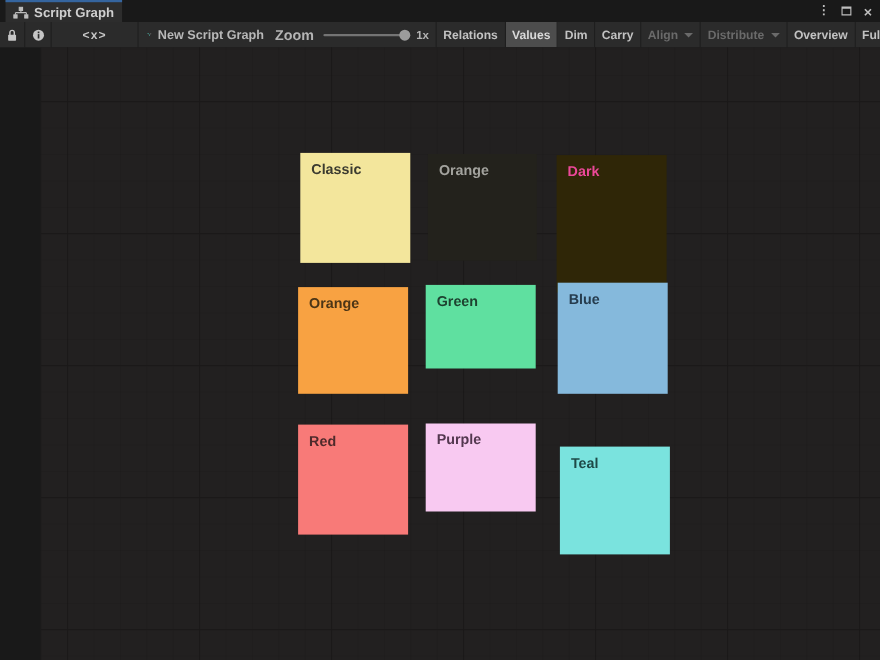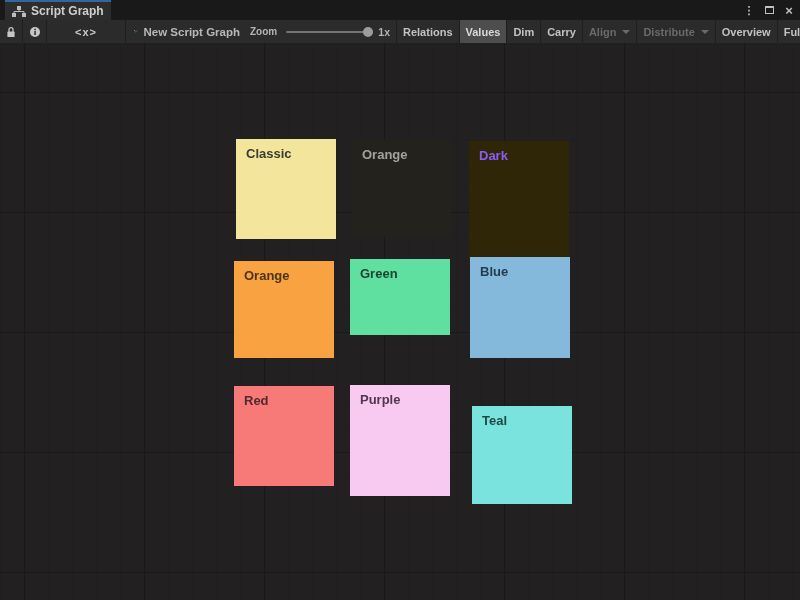--- a/index.html
+++ b/index.html
@@ -19,21 +19,21 @@
   .maxbox { width:9px; height:8px; border:1px solid #C0C0C0; border-top:2px solid #C0C0C0; }
 
   
   .toolbar { height:23px; background:#2B2B2B; display:flex; align-items:stretch;
              flex:none; white-space:nowrap; overflow:hidden; font-size:11px; color:#C2C2C2; }
   .tb-sep { width:1px; background:#1E1E1E; flex:none; }
   .tb-icon-btn { display:flex; align-items:center; justify-content:center; flex:none; }
   .tb-code { font-size:11px; color:#C8C8C8; letter-spacing:1px; }
   .tb-name { display:flex; align-items:center; gap:6px; padding:0 10px 0 8px; flex:none; width:124px; color:#B8B8B8; font-size:11.5px; }
   .tb-zoom { display:flex; align-items:center; flex:none; width:146px; padding-right:6px; color:#B4B4B4; }
-  .zoom-label { margin-right:9px; font-size:10px; }
+  .zoom-label { margin-right:9px; font-size:13px; }
   .zoom-track { position:relative; flex:1; height:2px; background:#747474; border-radius:1px; }
   .zoom-handle { position:absolute; right:-2px; top:-4px; width:10px; height:10px; border-radius:50%; background:#9C9C9C; }
   .zoom-value { margin-left:7px; font-size:10.5px; }
   .tb-buttons { display:flex; align-items:stretch; flex:1; overflow:hidden; border-left:1px solid #1E1E1E; }
   .tb-text-btn { display:flex; align-items:center; padding:0 6px; border-right:1px solid #1E1E1E;
                  color:#C2C2C2; flex:none; cursor:default; }
   .tb-text-btn.active { background:#4D4D4D; color:#DADADA; }
   .tb-text-btn.disabled { color:#6A6A6A; }
   .tb-text-btn.dropdown::after { content:""; display:inline-block; margin-left:6px;
       border-left:4px solid transparent; border-right:4px solid transparent; border-top:4px solid #6A6A6A; }
@@ -41,20 +41,21 @@
   
   .canvas { position:relative; flex:1; overflow:hidden;
     background-color:#222020;
     background-image:
       linear-gradient(to right, #1A1818 1px, transparent 1px),
       linear-gradient(to bottom, #1A1818 1px, transparent 1px),
       linear-gradient(to right, rgba(0,0,0,0.07) 1px, transparent 1px),
       linear-gradient(to bottom, rgba(0,0,0,0.07) 1px, transparent 1px);
     background-size:120px 120px, 120px 120px, 24px 24px, 24px 24px;
     background-position:24px 0, 0 49px, 0 0, 0 1px;
+    margin-left:37px;
   }
   .note { position:absolute; }
   .note span { display:block; padding:7px 0 0 10px; font-size:13px; }
 </style>
 </head>
 <body>
 
 <div class="window">
 
   <div class="tabbar">
@@ -140,36 +141,36 @@
     </div>
   </div>
 
   <div class="canvas">
       <div class="note" style="left: 236px; top: 96px; width: 100px; height: 100px; background: rgb(243, 230, 156); color: rgb(59, 59, 48);">
         <span>Classic</span>
       </div>
       <div class="note" style="left: 352px; top: 97px; width: 99px; height: 97px; background: rgb(35, 34, 28); color: rgb(163, 163, 158);">
         <span>Orange</span>
       </div>
-      <div class="note" style="left: 469px; top: 98px; width: 100px; height: 125px; background: rgb(47, 38, 7); color: #8b5cf6;">
+      <div class="note" style="left: 469px; top: 98px; width: 100px; height: 125px; background: rgb(47, 38, 7); color: #ec4899;">
         <span>Dark</span>
       </div>
       <div class="note" style="left: 234px; top: 218px; width: 100px; height: 97px; background: rgb(248, 162, 66); color: rgb(76, 53, 22);">
         <span>Orange</span>
       </div>
       <div class="note" style="left: 350px; top: 216px; width: 100px; height: 76px; background: rgb(95, 224, 160); color: rgb(30, 66, 48);">
         <span>Green</span>
       </div>
       <div class="note" style="left: 470px; top: 214px; width: 100px; height: 101px; background: rgb(133, 185, 220); color: rgb(38, 60, 78);">
         <span>Blue</span>
       </div>
       <div class="note" style="left: 234px; top: 343px; width: 100px; height: 100px; background: rgb(248, 122, 120); color: rgb(78, 42, 43);">
         <span>Red</span>
       </div>
-      <div class="note" style="left: 350px; top: 342px; width: 100px; height: 111px; background: rgb(248, 201, 241); color: rgb(83, 55, 79);">
+      <div class="note" style="left: 350px; top: 342px; width: 100px; height: 80px; background: rgb(248, 201, 241); color: rgb(83, 55, 79);">
         <span>Purple</span>
       </div>
       <div class="note" style="left: 472px; top: 363px; width: 100px; height: 98px; background: rgb(122, 227, 222); color: rgb(30, 74, 71);">
         <span>Teal</span>
       </div>
     </div>
 
 </div>
 
 </body></html>

